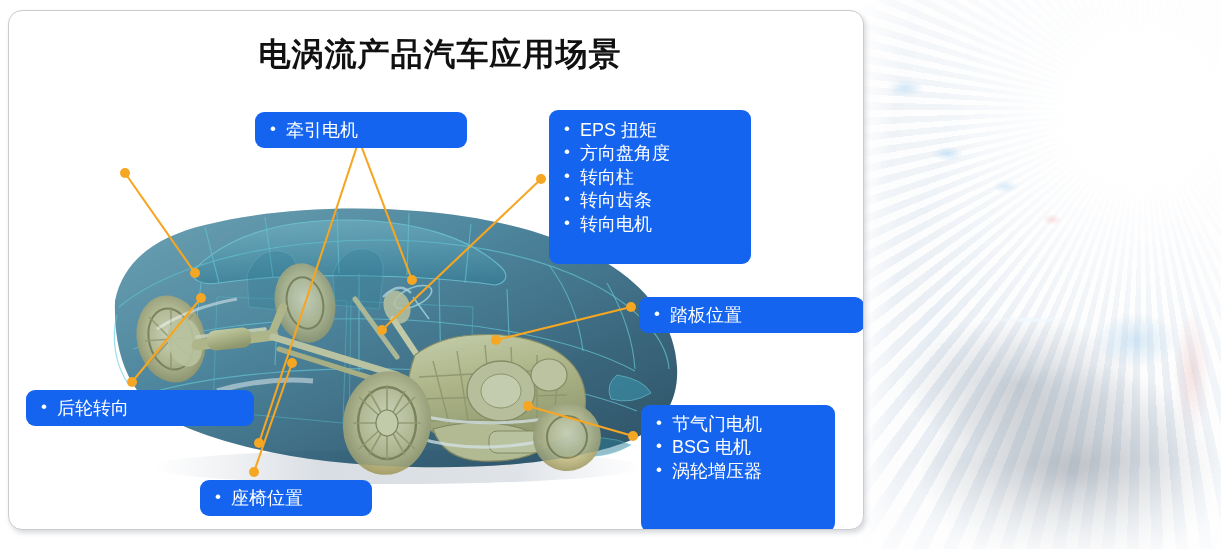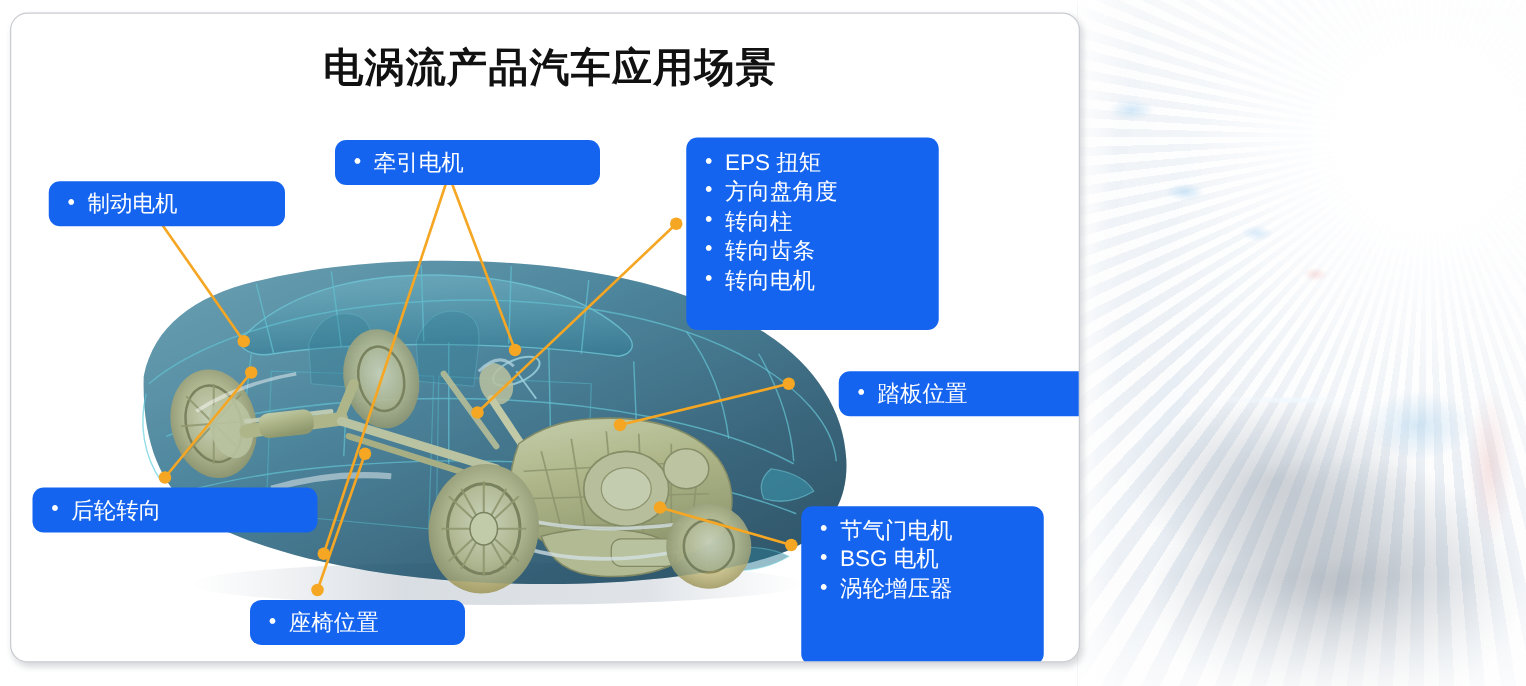--- a/index.html
+++ b/index.html
@@ -156,25 +156,25 @@
     position: absolute;
     left: 1px;
     top: -1px;
     font-size: 17px;
     color: #ffffff;
   }
 
   .c-brake   { left: 30px;  top: 134px; width: 189px; height: 36px; }
   .c-brake li { font-size: 18px; }
 
-  .c-traction { left: 259px; top: 101px; width: 212px; height: 36px; }
+  .c-traction { left: 246px; top: 101px; width: 212px; height: 36px; }
 
   .c-eps     { left: 540px; top: 99px;  width: 202px; height: 154px; padding-top: 9px; }
 
-  .c-pedal   { left: 630px; top: 286px; width: 225px; height: 36px; margin-left: 32px; }
+  .c-pedal   { left: 630px; top: 286px; width: 225px; height: 36px; }
 
   .c-rear    { left: 17px;  top: 379px; width: 228px; height: 36px; }
 
   .c-seat    { left: 167px; top: 469px; width: 172px; height: 36px; margin-left: 24px; }
 
   .c-throttle { left: 632px; top: 394px; width: 194px; height: 127px; padding-top: 8px; }
 </style>
 </head>
 <body>
 
@@ -389,25 +389,20 @@
           <circle cx="123" cy="371" r="5"></circle>
           <circle cx="192" cy="287" r="5"></circle>
           <circle cx="245" cy="461" r="5"></circle>
           <circle cx="283" cy="352" r="5"></circle>
           <circle cx="624" cy="425" r="5"></circle>
           <circle cx="519" cy="395" r="5"></circle>
         </g>
       </svg>
     </div>
 
-    <div class="callout c-brake">
-      <ul>
-        <li>制动电机</li>
-      </ul>
-    </div>
 
     <div class="callout c-traction">
       <ul>
         <li>牵引电机</li>
       </ul>
     </div>
 
     <div class="callout c-eps">
       <ul>
         <li>EPS 扭矩</li>

